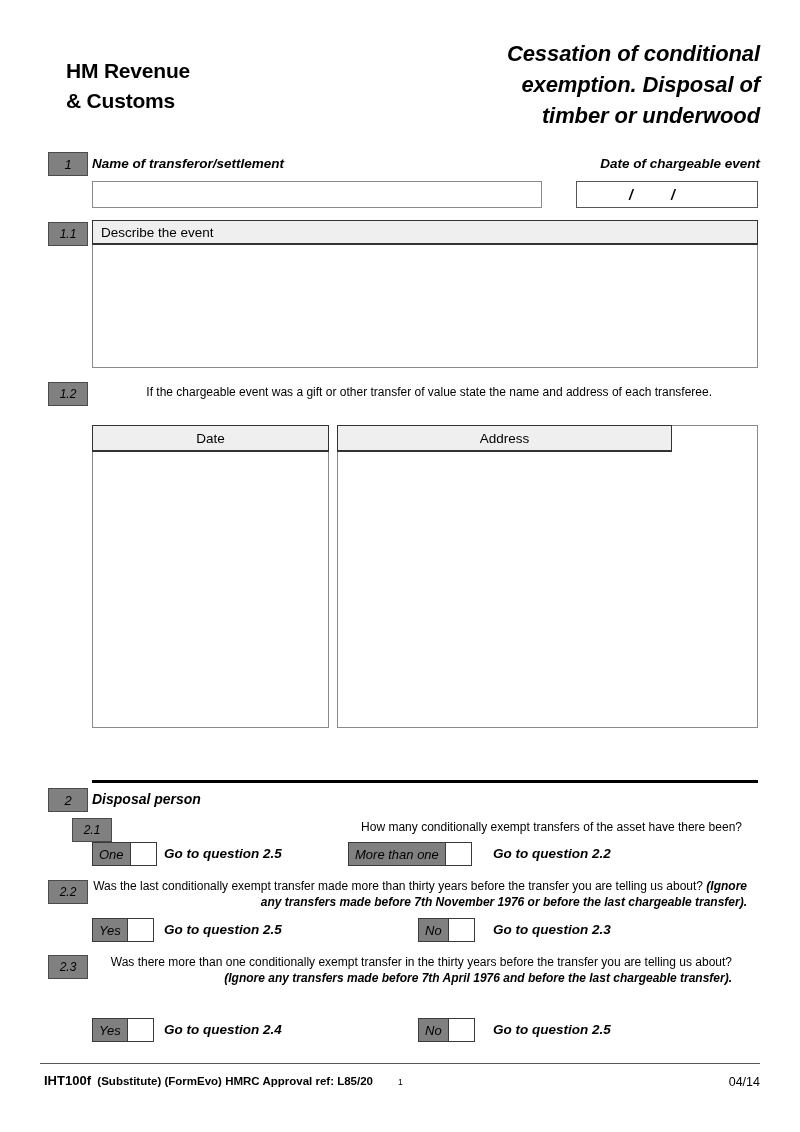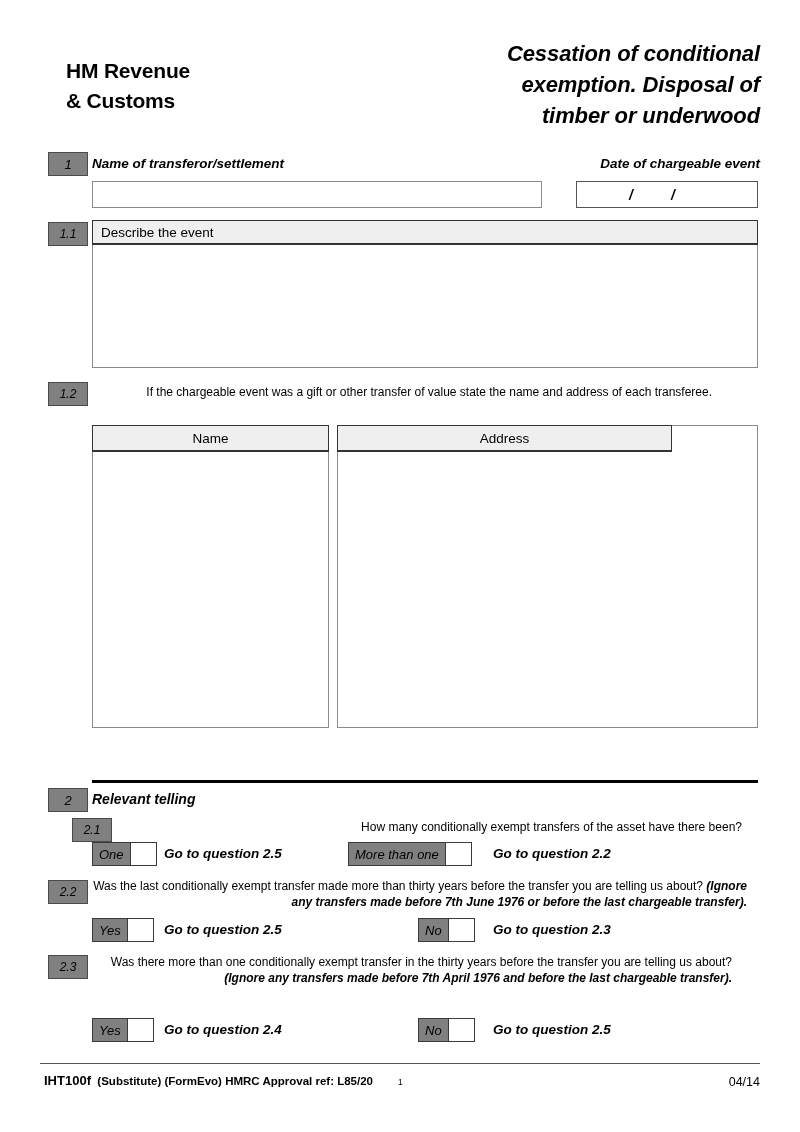--- a/index.html
+++ b/index.html
@@ -238,50 +238,50 @@
 
   <div class="panel" style="left:92px; top:220px; width:666px; height:148px;"></div>
   <div class="panel-head" style="left:92px; top:220px; width:666px; height:25px;">Describe the event</div>
   <div style="position:absolute; left:94px; top:246px; width:662px; height:120px; background:#fff;"></div>
 
   <div class="numbox" style="left:48px; top:382px; width:40px; height:24px;">1.2</div>
 
   <div class="lbl-plain" style="left:92px; top:385px; width:620px;">If the chargeable event was a gift or other transfer of value state the name and address of each transferee.</div>
 
   <div class="panel" style="left:92px; top:425px; width:237px; height:303px;"></div>
-  <div class="panel-head centered" style="left:92px; top:425px; width:237px; height:27px;">Name</div>
+  <div class="panel-head centered" style="left:92px; top:425px; width:237px; height:27px;">Date</div>
   <div style="position:absolute; left:94px; top:453px; width:233px; height:273px; background:#fff;"></div>
 
   <div class="panel" style="left:337px; top:425px; width:421px; height:303px;"></div>
   <div class="panel-head centered" style="left:337px; top:425px; width:335px; height:27px;">Address</div>
   <div style="position:absolute; left:339px; top:453px; width:417px; height:273px; background:#fff;"></div>
 
 
   <div class="rule-thick" style="left:92px; top:780px; width:666px; height:3px;"></div>
 
   <div class="numbox sec" style="left:48px; top:788px; width:40px; height:24px;">2</div>
-  <div class="lbl-bold-italic" style="left:92px; top:791px; font-size:14px;">Relevant telling</div>
+  <div class="lbl-bold-italic" style="left:92px; top:791px; font-size:14px;">Disposal person</div>
 
   <div class="numbox" style="left:48px; top:818px; width:40px; height:24px;margin-left:24px;">2.1</div>
   <div class="lbl-plain" style="left:92px; top:820px; width:650px;">How many conditionally exempt transfers of the asset have there been?</div>
 
   <div class="optgroup" style="left:92px; top:842px;">
     <div class="opt-label">One</div>
     <div class="opt-box"></div>
   </div>
   <div class="goto" style="left:164px; top:842px;">Go to question 2.5</div>
 
   <div class="optgroup" style="left:348px; top:842px;">
     <div class="opt-label">More than one</div>
     <div class="opt-box"></div>
   </div>
   <div class="goto" style="left:493px; top:842px;">Go to question 2.2</div>
 
   <div class="numbox" style="left:48px; top:880px; width:40px; height:24px;">2.2</div>
-  <div class="lbl-plain" style="left:92px; top:879px; width:655px;"><span>Was the last conditionally exempt transfer made more than thirty years before the transfer you are telling us about?  </span><span class="inline-italic">(Ignore any transfers made before 7th June 1976 or before the last chargeable transfer).</span></div>
+  <div class="lbl-plain" style="left:92px; top:879px; width:655px;"><span>Was the last conditionally exempt transfer made more than thirty years before the transfer you are telling us about?  </span><span class="inline-italic">(Ignore any transfers made before 7th November 1976 or before the last chargeable transfer).</span></div>
 
   <div class="optgroup" style="left:92px; top:918px;">
     <div class="opt-label">Yes</div>
     <div class="opt-box"></div>
   </div>
   <div class="goto" style="left:164px; top:918px;">Go to question 2.5</div>
 
   <div class="optgroup" style="left:418px; top:918px;">
     <div class="opt-label">No</div>
     <div class="opt-box"></div>

